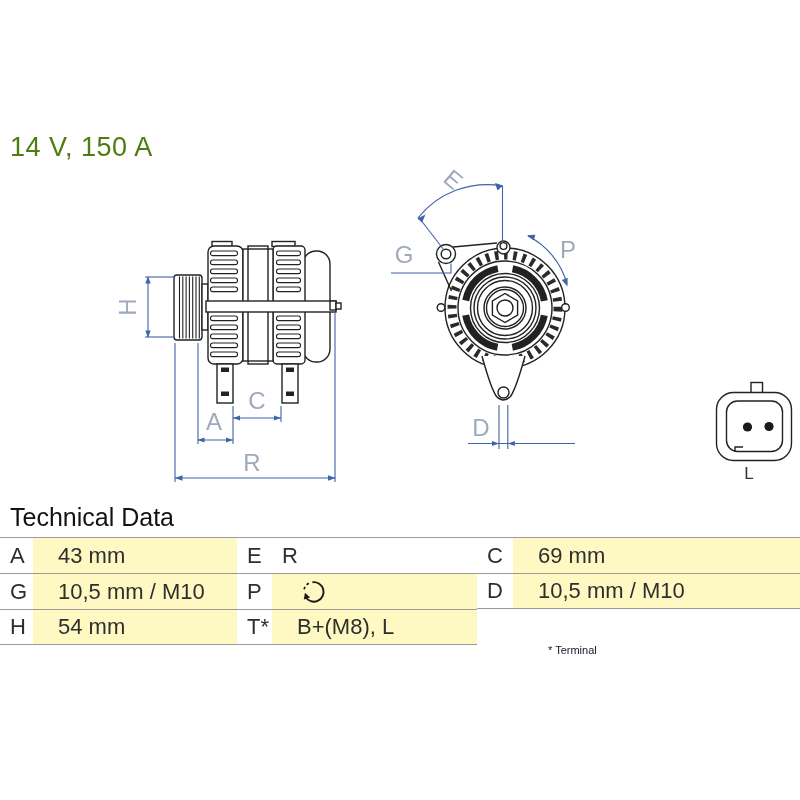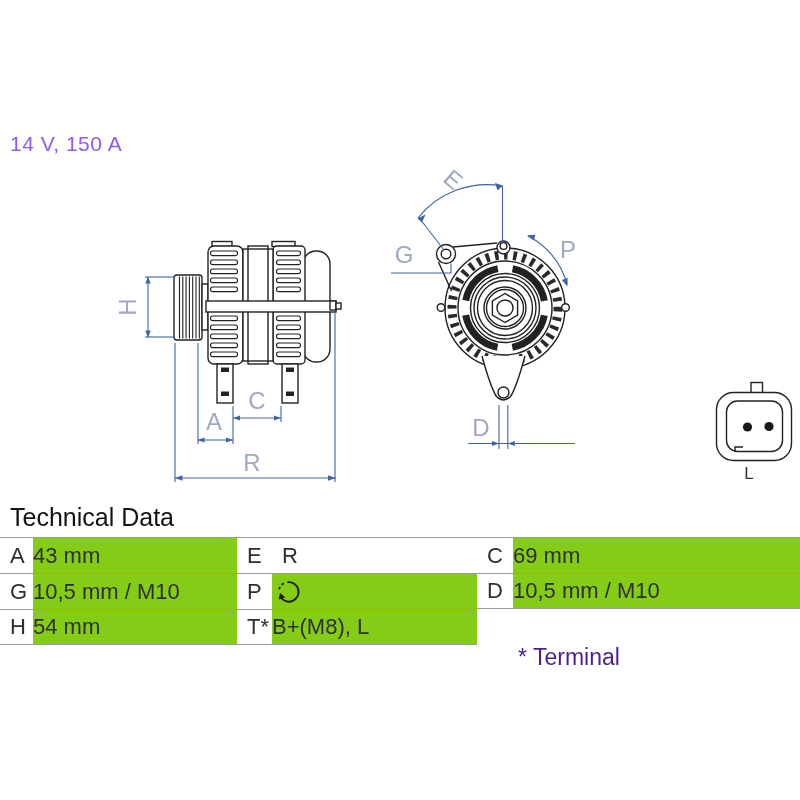--- a/index.html
+++ b/index.html
@@ -1,32 +1,32 @@
 <!DOCTYPE html>
 <html><head>
 <meta charset="utf-8">
 <style>
   html,body { margin:0; padding:0; }
   body {
     width:800px; height:800px; background:#ffffff; position:relative; overflow:hidden;
     font-family:"Liberation Sans", sans-serif;
   }
-  .rating { position:absolute; left:10px; top:132px; font-size:21px; color:#8b5cf6; letter-spacing:.5px; }
+  .rating { position:absolute; left:10px; top:132px; font-size:27px; color:#4d7c0f; letter-spacing:.5px; }
   svg.drawing { position:absolute; left:0; top:0; pointer-events:none; }
   .tech-title { position:absolute; left:10px; top:503px; font-size:25px; font-weight:normal; color:#121212; }
   .tech-table {
     position:absolute; left:0; top:537px; width:800px;
     display:grid; grid-template-columns:33px 204px 35px 205px 36px 287px;
     grid-auto-rows:36px; font-size:22px; color:#2e2e2e;
   }
   .tech-table .cell { display:flex; align-items:center; border-top:1px solid #9a9a9a; box-sizing:border-box; }
   .tech-table .cell.last { border-bottom:1px solid #9a9a9a; }
   .k { background:#ffffff; padding-left:10px; }
-  .v { background:#84cc16; padding-left:0; }
-  .footnote { position:absolute; left:518px; top:644px; font-size:23px; color:#4c1d95; }
+  .v { background:#fef9c3; padding-left:25px; }
+  .footnote { position:absolute; left:548px; top:644px; font-size:11px; color:#0f172a; }
   .dim-line { stroke:#3f63a8; stroke-width:1.1; fill:none; }
   .dim-fill { fill:#3f63a8; stroke:none; }
   .dim-label { fill:#9fa9bd; font-size:24px; font-family:"Liberation Sans",sans-serif; }
   .art { stroke:#222222; fill:none; stroke-width:1.4; }
   .art-white { stroke:#222222; fill:#ffffff; stroke-width:1.4; }
   .rot-icon { display:block; margin-left:2px; }
 </style>
 </head>
 <body>
 

